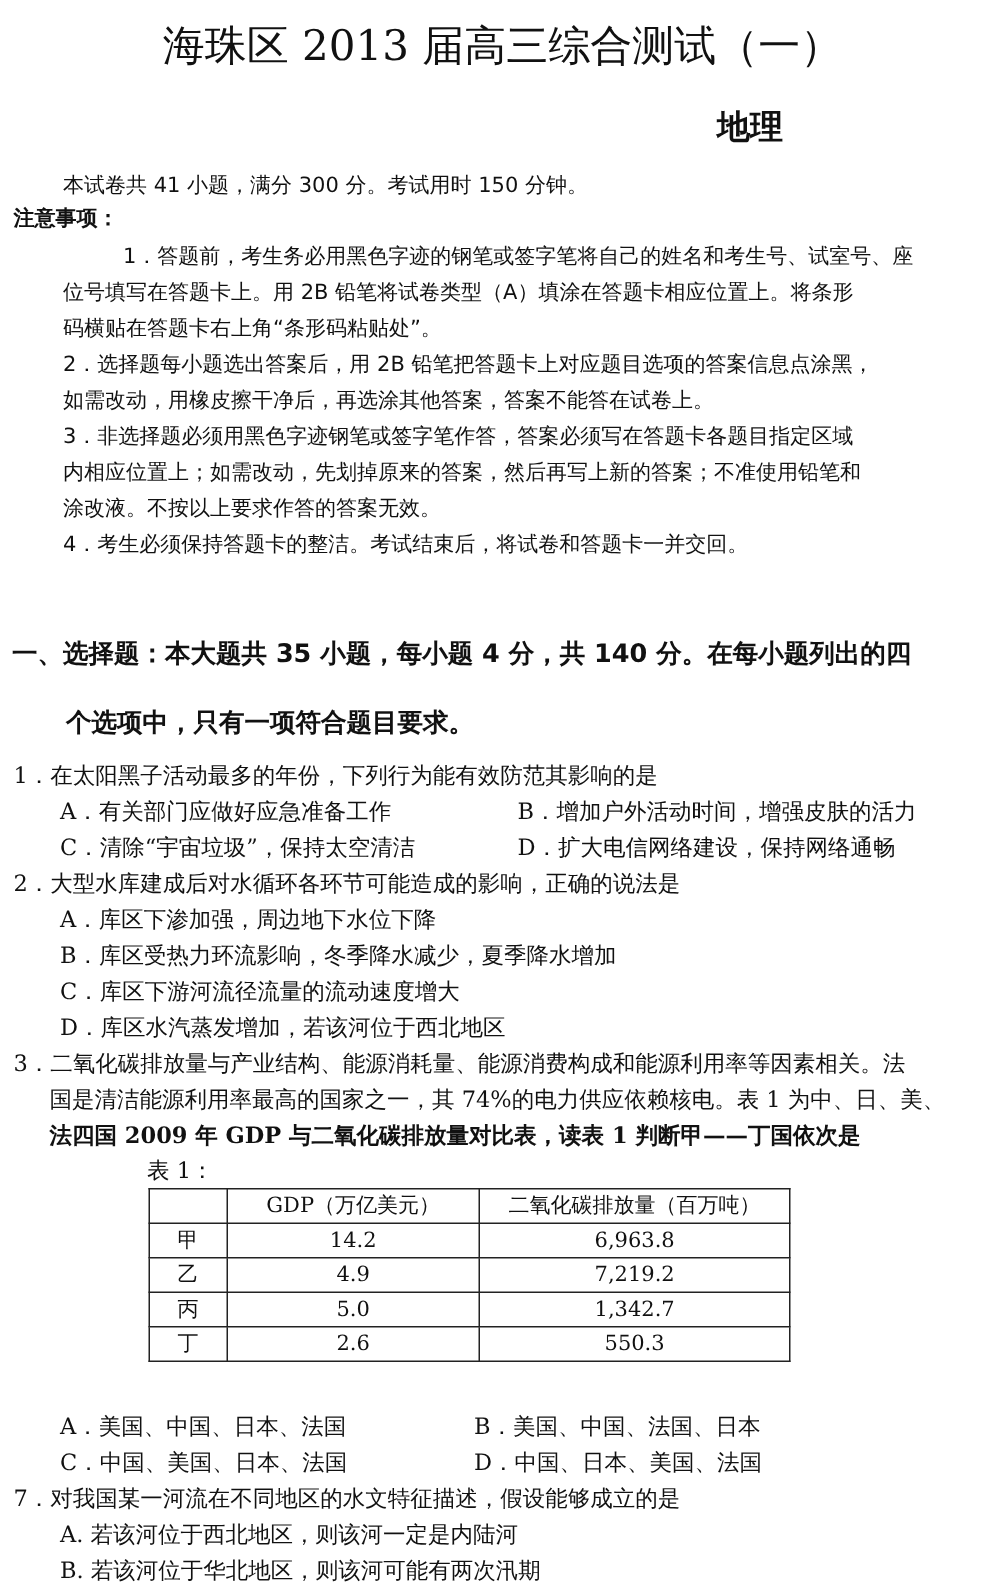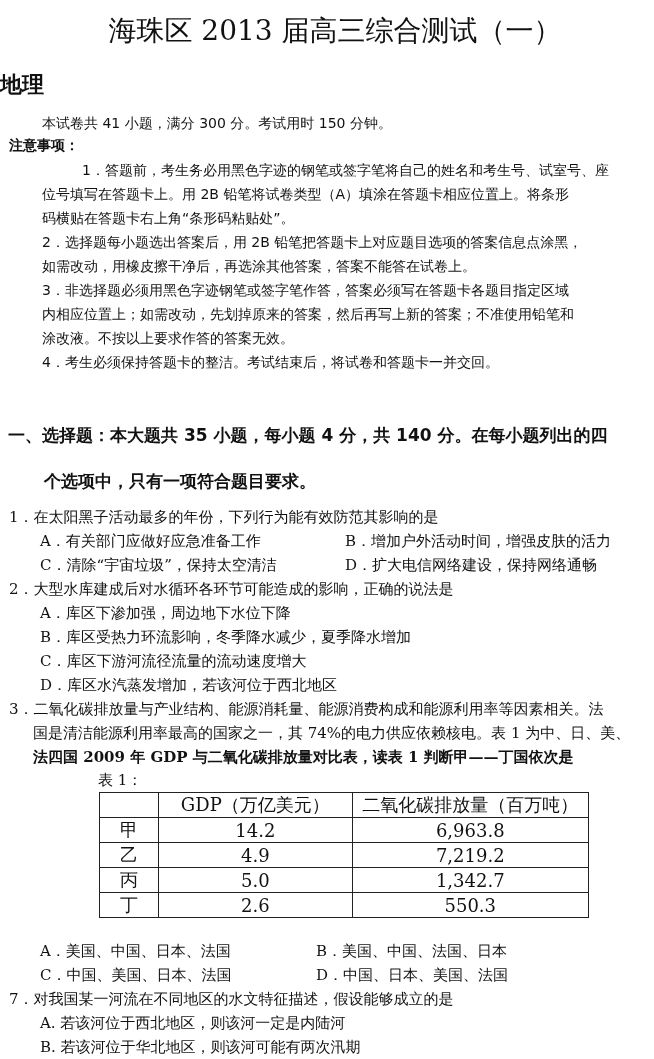--- a/index.html
+++ b/index.html
@@ -7,32 +7,32 @@
     width: 654px; height: 1059px; overflow: hidden; position: relative;
     color: #111;
     font-family: "DejaVu Serif", "Liberation Serif", serif;
   }
   .abs { position: absolute; white-space: nowrap; }
   .title {
     left: 0; width: 590px; text-align: center; top: 12px;
     font-size: 28px; font-family: "DejaVu Serif", serif; letter-spacing: 0px; margin-left: 40px;
   }
   .subject {
-    left: 0; width: 522px; text-align: left; top: 70px;
+    left: 0; width: 522px; text-align: right; top: 70px;
     font-size: 22px; font-weight: bold; font-family: "DejaVu Sans", sans-serif;
   }
   .sans { font-family: "DejaVu Sans", "Liberation Sans", sans-serif; }
   .notice { font-size: 14px; }
   .heading {
     font-size: 17px; font-weight: bold; font-family: "DejaVu Sans", sans-serif;
   }
   .q { font-size: 15px; }
   table.t1 {
-    position: absolute; left: 99px; top: 792px; width: 490px;
-    border-collapse: collapse; font-size: 18px;
+    position: absolute; left: 99px; top: 792px; width: 428px;
+    border-collapse: collapse; font-size: 14px;
     font-family: "DejaVu Serif", serif;
   }
   table.t1 td {
     border: 1px solid #222; height: 22px; text-align: center; padding: 0;
   }
 </style>
 </head>
 <body>
 
 <div>

